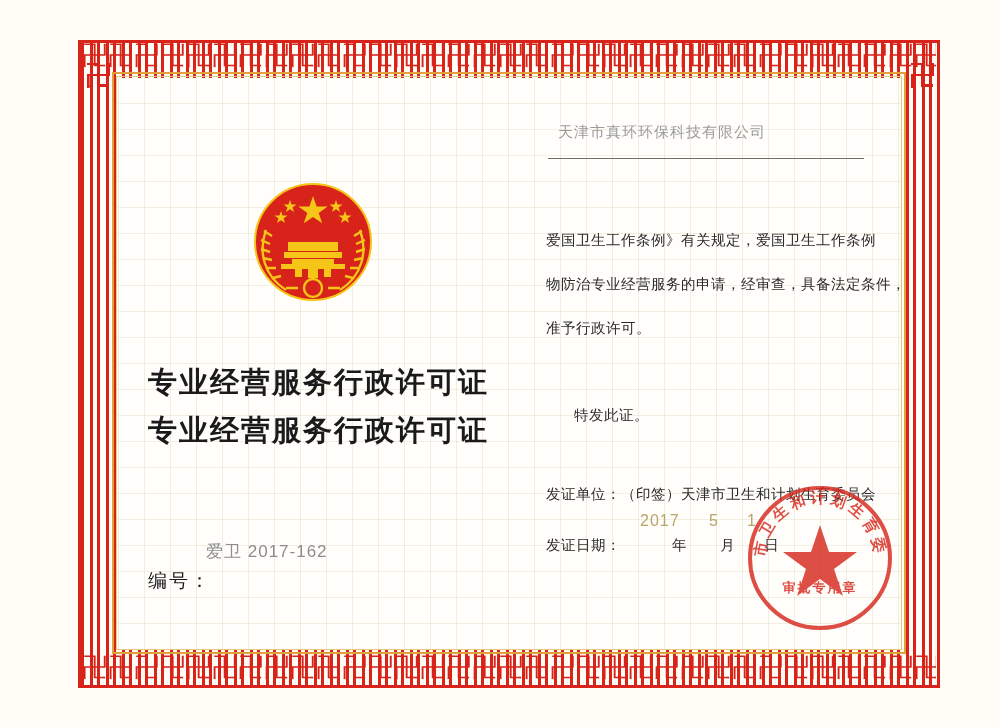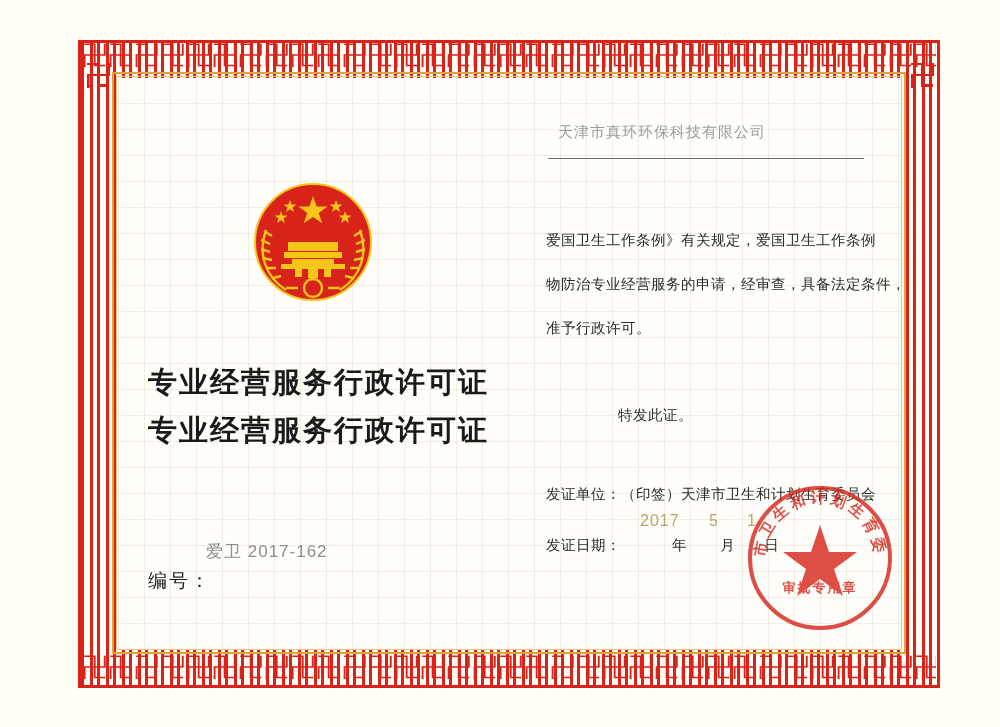--- a/index.html
+++ b/index.html
@@ -164,21 +164,20 @@
   .body-text p { margin: 0; white-space: nowrap; }
   .body-indent { text-indent: 28px; }
 
   .special-note {
     position: absolute;
     left: 574px;
     top: 406px;
     font-size: 14.5px;
     color: #2b2b2b;
     letter-spacing: .5px;
-    margin-left: 44px;
   }
 
   .issuer-line {
     position: absolute;
     left: 546px;
     top: 485px;
     font-size: 14.5px;
     color: #2b2b2b;
     letter-spacing: .5px;
     white-space: nowrap;

